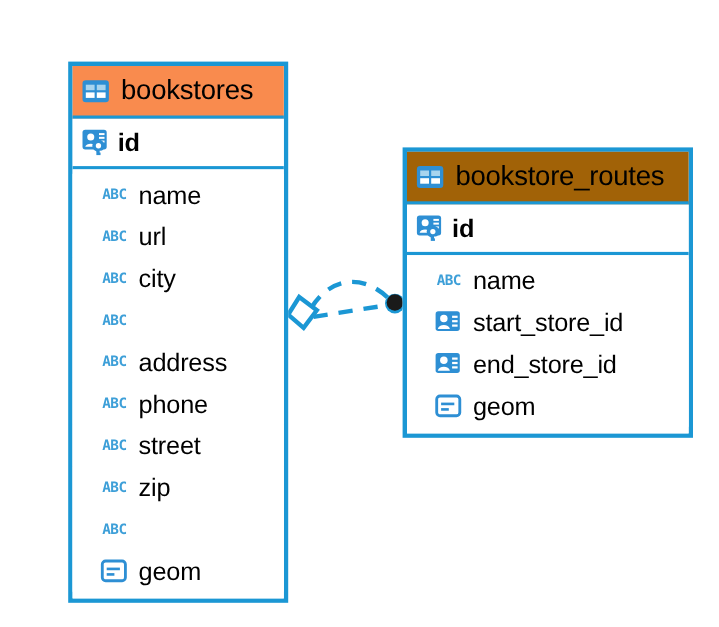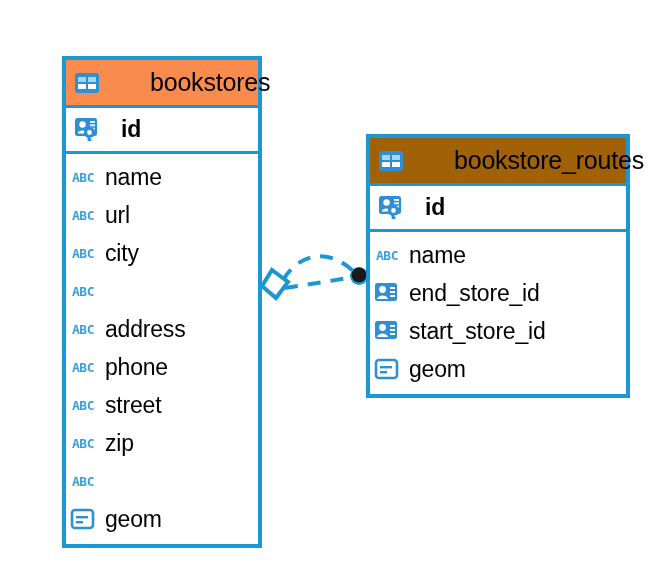--- a/index.html
+++ b/index.html
@@ -42,48 +42,47 @@
   }
   .entity-header.accent-orange { background: #f98b4e; }
   .entity-header.accent-gray   { background: #a16207; }
 
   .entity-title {
     font-size: 25px;
     color: #000000;
     line-height: 1;
     white-space: nowrap;
     letter-spacing: -0.2px;
-    margin-left: 40px;
   }
 
   .pk-row {
     box-sizing: border-box;
     height: 46px;
     display: flex;
     align-items: center;
     padding: 0 8px;
-    gap: 21px;
+    gap: 7px;
     border-bottom: 3px solid #1b97d4;
     background: #ffffff;
   }
   .pk-row .field-label {
     font-weight: bold;
   }
 
   .fields {
     padding: 4px 0 6px 0;
     background: #ffffff;
   }
 
   .field-row {
     box-sizing: border-box;
     height: 38px;
     display: flex;
     align-items: center;
-    padding: 0 4px;
+    padding: 0 25px;
     gap: 9px;
     background: #ffffff;
     text-align: center;
   }
 
   .field-label {
     font-size: 23px;
     color: #000000;
     line-height: 1;
     white-space: nowrap;
@@ -282,35 +281,35 @@
         <span class="icon">
           <svg width="26" height="22" viewBox="0 0 26 22">
             <rect x="1" y="1" width="22" height="18" rx="2.5" fill="#2e8fd4"></rect>
             <circle cx="8.5" cy="7.5" r="3.4" fill="#ffffff"></circle>
             <path d="M3 17 C3.8 12.3 13.2 12.3 14 17 Z" fill="#ffffff"></path>
             <rect x="16" y="5" width="5" height="2" fill="#ffffff"></rect>
             <rect x="16" y="9" width="5" height="2" fill="#ffffff"></rect>
             <rect x="16" y="13" width="5" height="2" fill="#ffffff"></rect>
           </svg>
         </span>
-        <span class="field-label">end_store_id</span>
+        <span class="field-label">start_store_id</span>
       </div>
 
       <div class="field-row">
         <span class="icon">
           <svg width="26" height="22" viewBox="0 0 26 22">
             <rect x="1" y="1" width="22" height="18" rx="2.5" fill="#2e8fd4"></rect>
             <circle cx="8.5" cy="7.5" r="3.4" fill="#ffffff"></circle>
             <path d="M3 17 C3.8 12.3 13.2 12.3 14 17 Z" fill="#ffffff"></path>
             <rect x="16" y="5" width="5" height="2" fill="#ffffff"></rect>
             <rect x="16" y="9" width="5" height="2" fill="#ffffff"></rect>
             <rect x="16" y="13" width="5" height="2" fill="#ffffff"></rect>
           </svg>
         </span>
-        <span class="field-label">start_store_id</span>
+        <span class="field-label">end_store_id</span>
       </div>
 
       <div class="field-row">
         <span class="icon">
           <svg width="26" height="22" viewBox="0 0 26 22">
             <rect x="2" y="2" width="21" height="18" rx="3" fill="#ffffff" stroke="#2e8fd4" stroke-width="2.6"></rect>
             <rect x="6" y="8" width="12" height="2.4" fill="#2e8fd4"></rect>
             <rect x="6" y="13" width="7" height="2.4" fill="#2e8fd4"></rect>
           </svg>
         </span>

